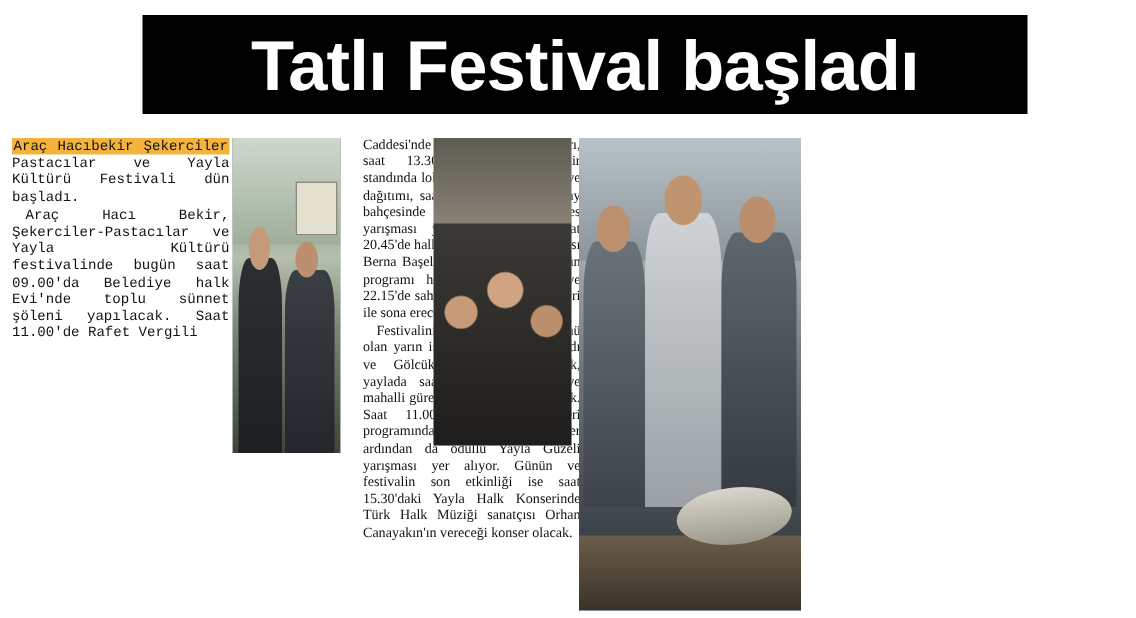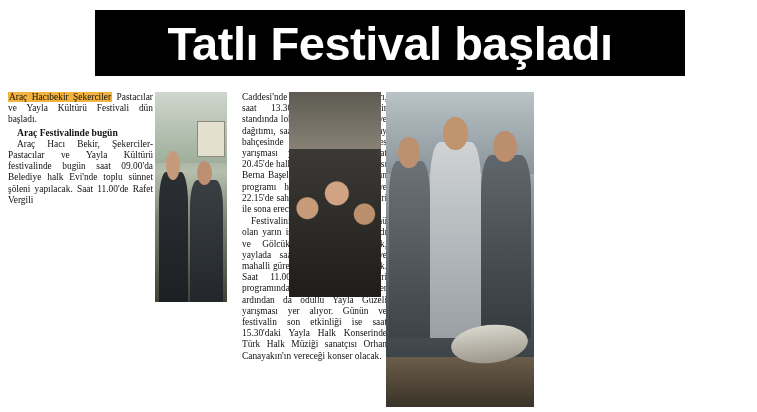--- a/index.html
+++ b/index.html
@@ -53,21 +53,21 @@
     width: 745px;
     height: 315px;
   }
   .col {
     position: absolute;
     top: 0;
     font-size: 9.4px;
     line-height: 11.2px;
     text-align: justify;
   }
-  .col1 { left: 2px;   width: 145px; }
+  .col1 { left: 2px;   width: 145px; font-family: Liberation Mono, monospace; }
   .col2 { left: 236px; width: 145px; }
 
   .col p {
     margin: 0 0 1px 0;
     text-indent: 9px;
     hyphens: auto;
   }
   .col p.first { text-indent: 0; }
 
   .highlight {
@@ -209,21 +209,20 @@
 <div class="page">
 
   <div class="headline-bar">
     <div class="headline-text">Tatlı Festival başladı</div>
   </div>
 
   <div class="cols">
 
     <div class="col col1">
       <p class="first"><span class="highlight">Araç Hacıbekir Şekerciler</span> <span>Pastacılar ve Yayla Kültürü Festivali dün başladı.</span></p>
-      <p class="subhead">Araç Festivalinde bugün</p>
       <p>Araç Hacı Bekir, Şekerciler-Pastacılar ve Yayla Kültürü festivalinde bugün saat 09.00'da Belediye halk Evi'nde toplu sünnet şöleni yapılacak. Saat 11.00'de Rafet Vergili</p>
     </div>
 
     <div class="col col2">
       <p class="first">Caddesi'nde ödüllü atletizm koşuları, saat 13.30'da, yine Hacıbekir standında lokum ve şekerin yapımı ve dağıtımı, saat 14.30'da Belediye Çay bahçesinde ödüllü amatör ses yarışması yapılacak. Akşam saat 20.45'de halk konserinde pop sanatçısı Berna Başel sahne alacak. İkinci gün programı havai fişek gösterisi ve 22.15'de sahne alacak Linet'in konseri ile sona erecek.</p>
       <p>Festivalinin üçüncü ve son günü olan yarın ise saat 08.00'de Pınarlıdı ve Gölcük Köylerine gidilecek, yaylada saat 10.00'da yöresel ve mahalli güreş müsabakaları yapılacak. Saat 11.00'de yayla etkinlikleri programında çeşitli aktiviteler ardından da ödüllü Yayla Güzeli yarışması yer alıyor. Günün ve festivalin son etkinliği ise saat 15.30'daki Yayla Halk Konserinde Türk Halk Müziği sanatçısı Orhan Canayakın'ın vereceği konser olacak.</p>
     </div>
 
   </div>
 

